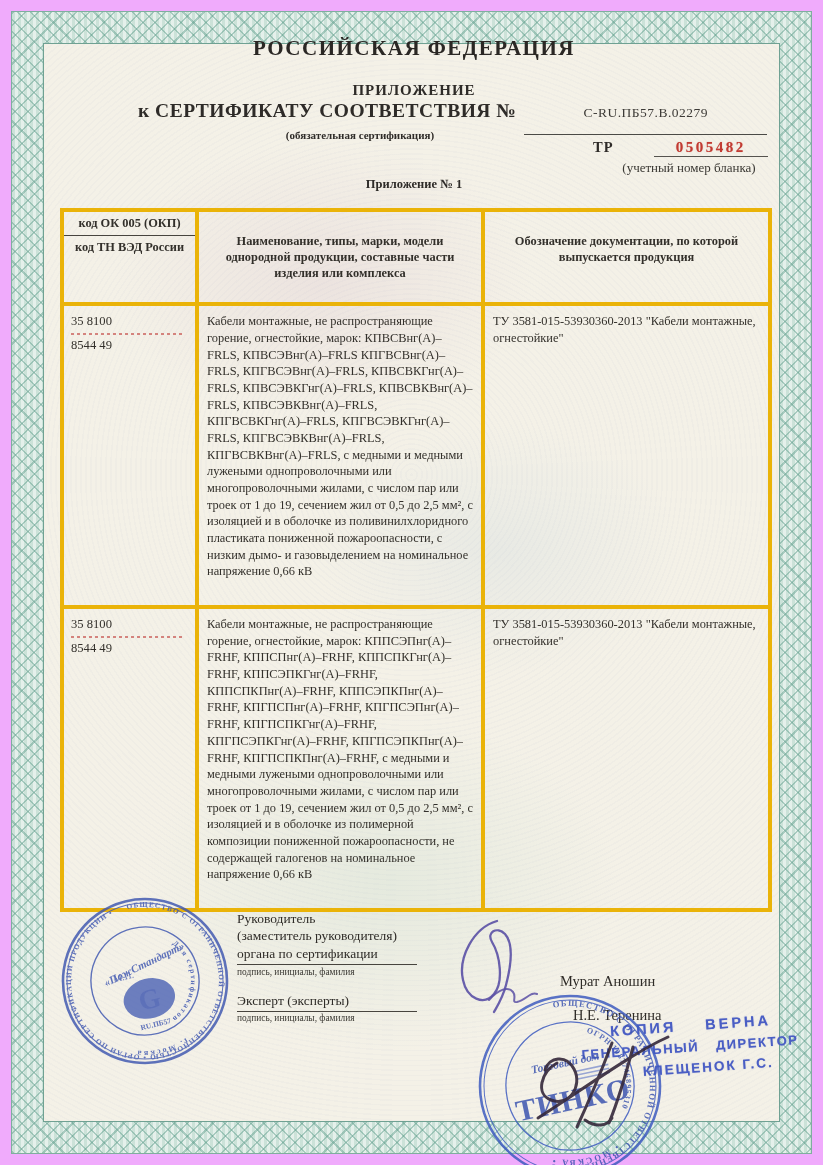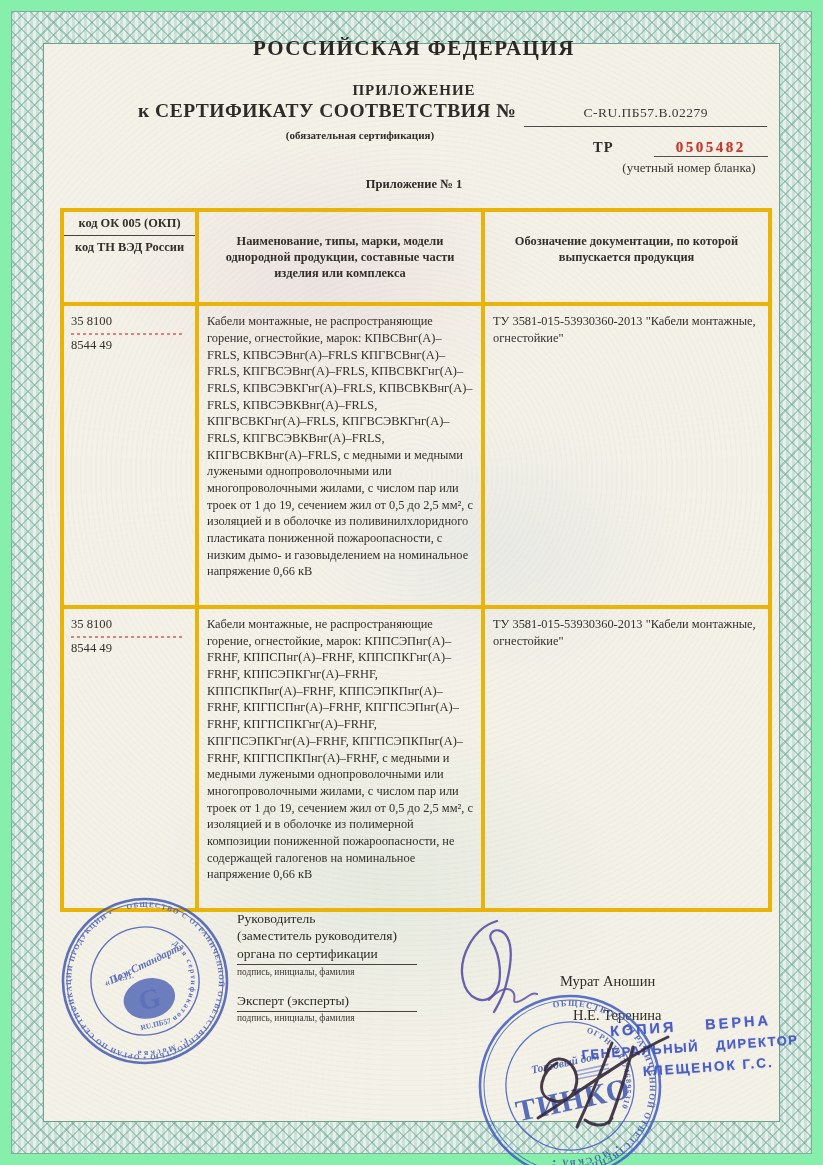--- a/index.html
+++ b/index.html
@@ -1,16 +1,16 @@
 <!DOCTYPE html>
 <html><head>
 <meta charset="utf-8">
 <style>
   html,body{margin:0;padding:0;background:#e8e8e8;}
-  .page{position:relative;width:823px;height:1165px;background:#86efac;overflow:hidden;
+  .page{position:relative;width:823px;height:1165px;background:#f0abfc;overflow:hidden;
         font-family:"Liberation Serif","DejaVu Serif",serif;color:#2e2b28;}
   
   .frame-band{position:absolute;inset:11px;border:1px solid #7fae9f;
     background:
       repeating-linear-gradient(45deg, rgba(95,158,140,0.45) 0 1.5px, rgba(95,158,140,0) 1.5px 9px),
       repeating-linear-gradient(135deg, rgba(95,158,140,0.45) 0 1.5px, rgba(95,158,140,0) 1.5px 9px),
       repeating-linear-gradient(90deg, rgba(130,185,165,0.18) 0 3px, rgba(255,255,255,0.25) 3px 6px),
       #dcebe4;}
   .frame-inner{position:absolute;inset:43px;border:1px solid #6fa193;background-color:#f4f1e7;
     background-image:
@@ -19,21 +19,21 @@
       radial-gradient(ellipse 340px 240px at 46% 78%, rgba(168,204,186,0.20), transparent 70%),
       repeating-radial-gradient(circle at 50% 40%, rgba(140,150,190,0.045) 0 1.5px, transparent 1.5px 5px);}
   .abs{position:absolute;}
   .ctr{text-align:center;}
   
   .country{left:60px;right:55px;top:36px;font-size:21px;font-weight:bold;letter-spacing:1.5px;color:#2a2724;}
   .applique{left:60px;right:55px;top:82px;font-size:15px;font-weight:bold;letter-spacing:1px;}
   .certline{left:138px;right:56px;top:100px;display:flex;align-items:baseline;}
   .certlabel{font-size:19.5px;font-weight:bold;letter-spacing:0.5px;white-space:nowrap;}
   .certnum{flex:1;margin-left:8px;border-bottom:1.5px solid #4a4a46;text-align:center;
-           font-size:13.5px;letter-spacing:0.5px;color:#3c3a36;padding-bottom:5px;}
+           font-size:13.5px;letter-spacing:0.5px;color:#3c3a36;padding-bottom:13px;}
   .certnote{left:140px;width:440px;top:129px;font-size:11px;font-weight:bold;}
   .trline{left:593px;width:175px;top:139px;display:flex;align-items:baseline;gap:30px;}
   .trlabel{font-size:14.5px;font-weight:bold;letter-spacing:1px;}
   .trnum{flex:1;margin-left:10px;border-bottom:1px solid #55534e;text-align:center;
          font-size:15px;font-weight:bold;letter-spacing:2.5px;color:#c23b32;text-shadow:0 0 1px rgba(194,59,50,.45);}
   .trnote{left:610px;width:158px;top:160px;font-size:13px;text-align:center;color:#3a3833;}
   .app-num{left:60px;right:55px;top:177px;font-size:12.5px;font-weight:bold;}
   .app-title{left:60px;right:55px;top:192px;font-size:12.5px;font-weight:bold;}
   
   table.product{position:absolute;left:60px;top:208px;width:708px;border-collapse:collapse;

